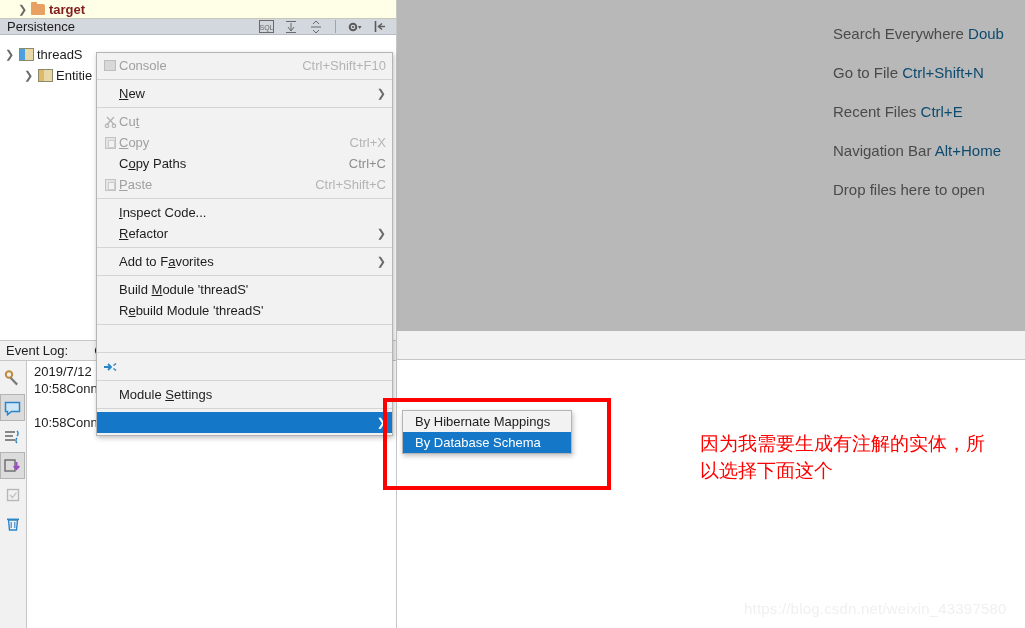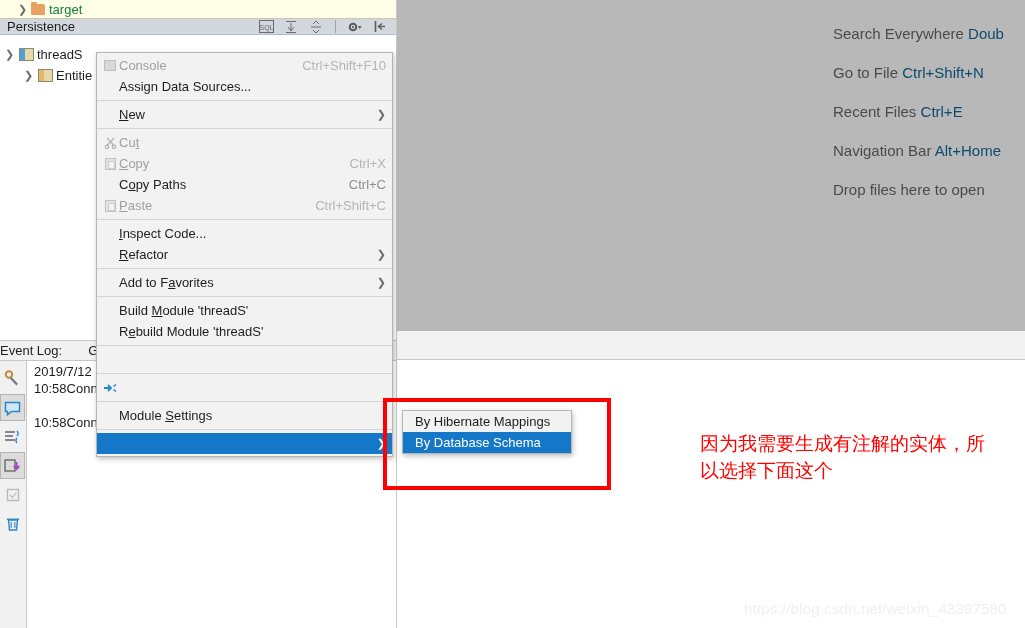--- a/index.html
+++ b/index.html
@@ -80,21 +80,21 @@
     position: relative;
   }
   .folder-icon::before {
     content: "";
     position: absolute;
     left: 0; top: -2px;
     width: 6px; height: 3px;
     background: #e8a063;
     border-radius: 1px 1px 0 0;
   }
-  .tree-label { font-size: 13px; color: #15803d; }
+  .tree-label { font-size: 13px; color: #7f1d1d; font-weight: bold; }
 
   
   .persist-header {
     position: absolute;
     left: 0;
     top: 19px;
     width: 396px;
     height: 16px;
     background: #d3d7de;
     border-bottom: 1px solid #b7bcc4;
@@ -176,21 +176,21 @@
     height: 21px;
     background: #f1f1f1;
     border-top: 1px solid #c6c6c6;
     border-bottom: 1px solid #c6c6c6;
     box-sizing: border-box;
     display: flex;
     align-items: center;
     font-size: 13px;
     color: #1d1d1d;
   }
-  .eventlog-header .el-title { }
+  .eventlog-header .el-title { margin-left: 6px; }
   .eventlog-header .el-sub { margin-left: 26px; }
 
   .eventlog-body {
     position: absolute;
     left: 0;
     top: 361px;
     width: 396px;
     height: 267px;
     background: #ffffff;
   }
@@ -554,24 +554,20 @@
   <div class="ctx-menu">
 
     <div class="mi disabled">
       <span class="mi-icon">
           <span class="g-console"></span>
         </span>
       <span class="mi-label">Console</span>
       <span class="mi-acc">Ctrl+Shift+F10</span>
     </div>
 
-    <div class="mi">
-      <span class="mi-icon"></span>
-      <span class="mi-label">Assign Data Sources...</span>
-    </div>
 
     <div class="mi-sep"></div>
 
     <div class="mi">
       <span class="mi-icon"></span>
       <span class="mi-label"><u>N</u>ew</span>
       <span class="mi-arrow">❯</span>
     </div>
 
     <div class="mi-sep"></div>

